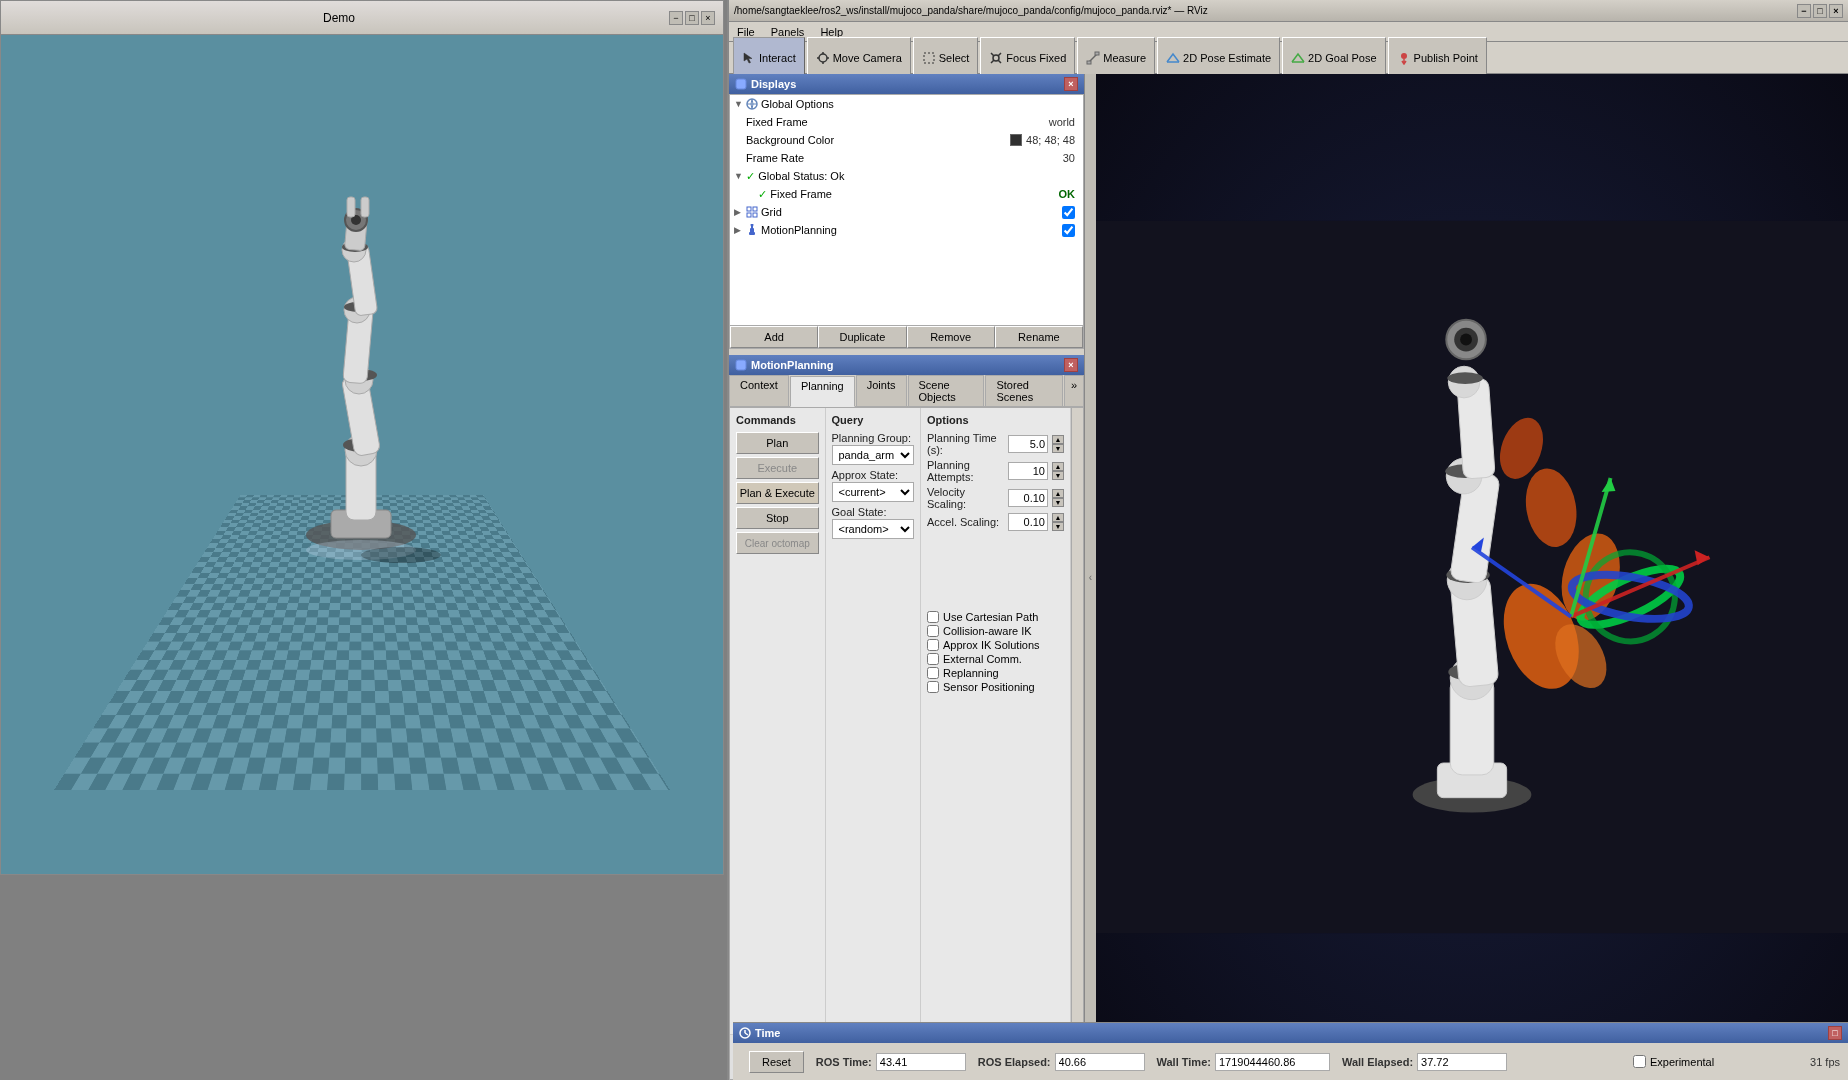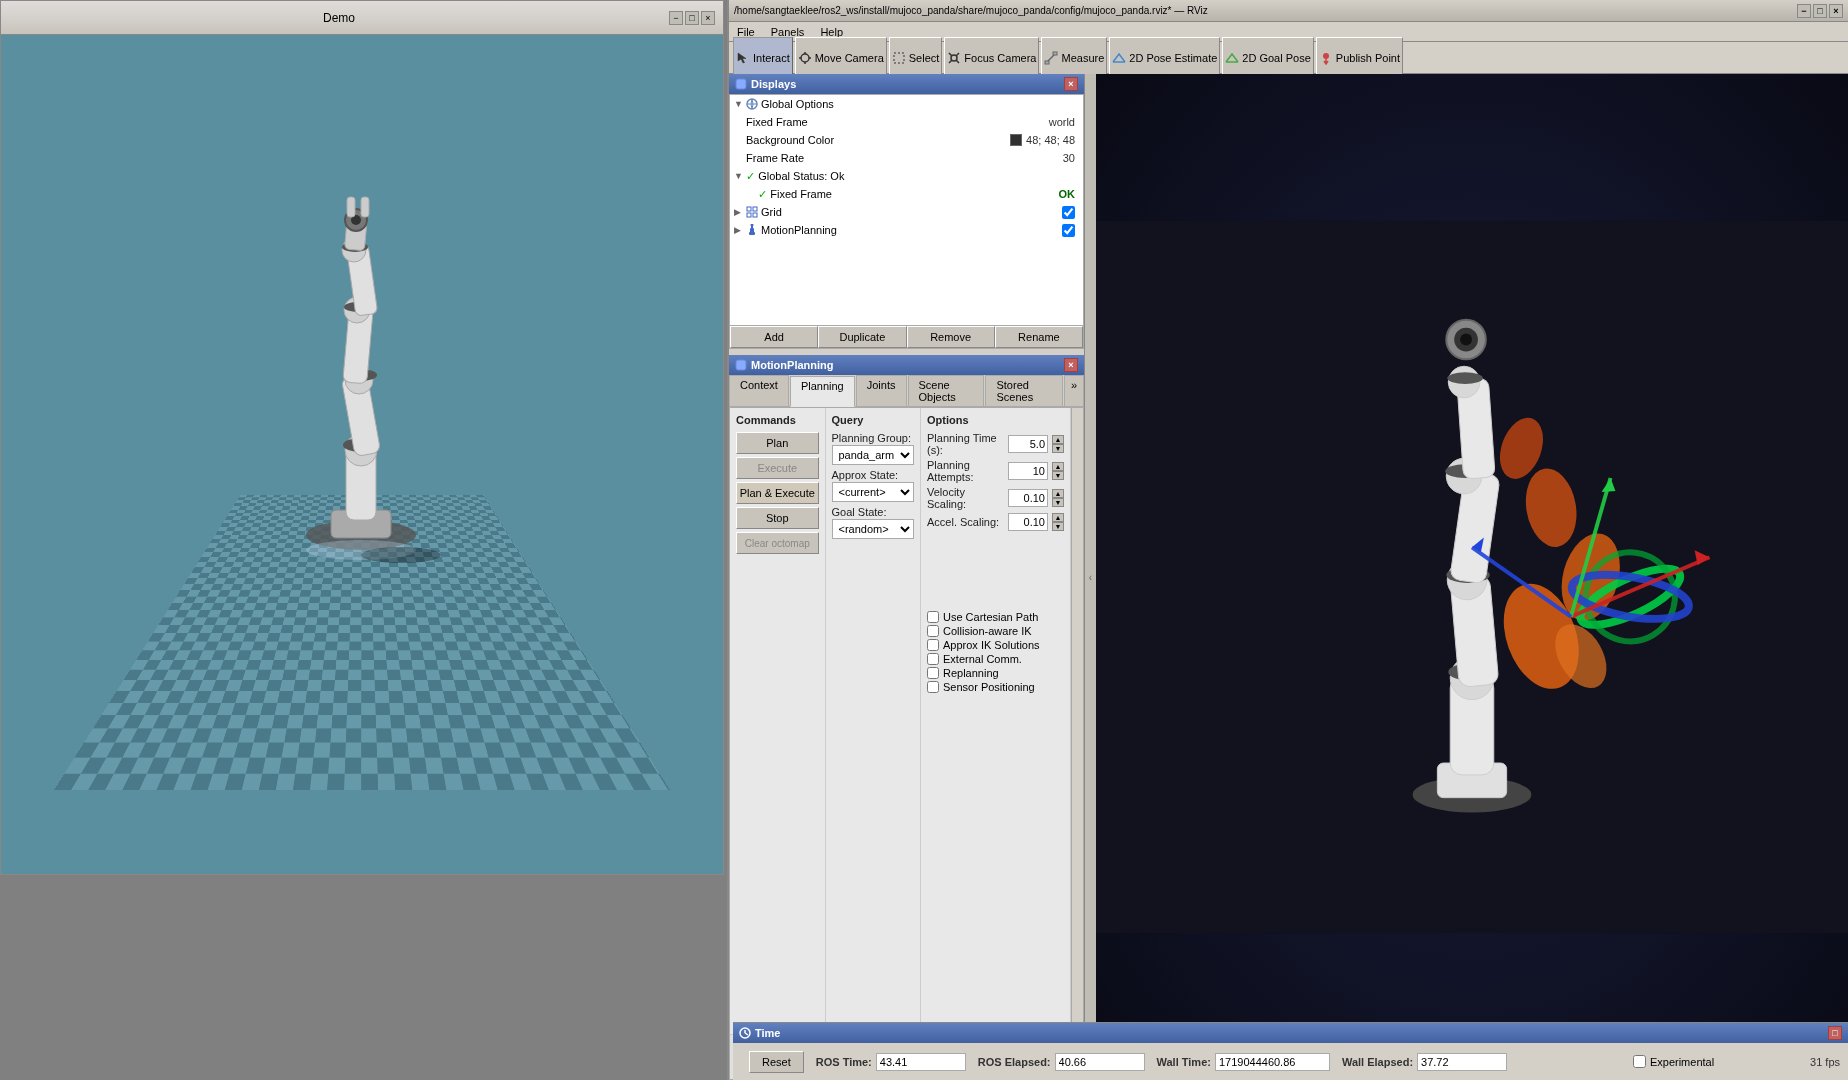--- a/index.html
+++ b/index.html
@@ -69,21 +69,21 @@
       height: 32px;
       background: #d4d0c8;
       border-bottom: 1px solid #888;
       display: flex; align-items: center;
       padding: 0 4px;
       gap: 2px;
       flex-shrink: 0;
     }
     .toolbar-btn {
       height: 41px;
-      padding: 0 2px;
+      padding: 0 8px;
       background: #c8c4bc;
       border: 1px solid #888;
       border-top-color: #fff;
       border-left-color: #fff;
       cursor: pointer;
       display: flex; align-items: center; gap: 3px;
       font-size: 11px;
       white-space: nowrap;
     }
     .toolbar-btn.active {
@@ -510,21 +510,21 @@
         <svg width="14" height="14" viewBox="0 0 14 14">
           <rect x="2" y="2" width="10" height="10" fill="none" stroke="#333" stroke-width="1" stroke-dasharray="2,2"></rect>
         </svg>
         <span>Select</span>
       </button>
       <button class="toolbar-btn">
         <svg width="14" height="14" viewBox="0 0 14 14">
           <circle cx="7" cy="7" r="3" fill="none" stroke="#333" stroke-width="1.5"></circle>
           <path d="M2 2 L5 5 M9 9 L12 12 M2 12 L5 9 M9 5 L12 2" stroke="#333" stroke-width="1.5"></path>
         </svg>
-        <span>Focus Camera</span>
+        <span>Focus Fixed</span>
       </button>
       <button class="toolbar-btn">
         <svg width="14" height="14" viewBox="0 0 14 14">
           <path d="M2 12 L12 2" stroke="#666" stroke-width="1.5"></path>
           <rect x="1" y="10" width="4" height="3" fill="#aaa" stroke="#666" stroke-width="1"></rect>
           <rect x="9" y="1" width="4" height="3" fill="#aaa" stroke="#666" stroke-width="1"></rect>
         </svg>
         <span>Measure</span>
       </button>
       <button class="toolbar-btn">

